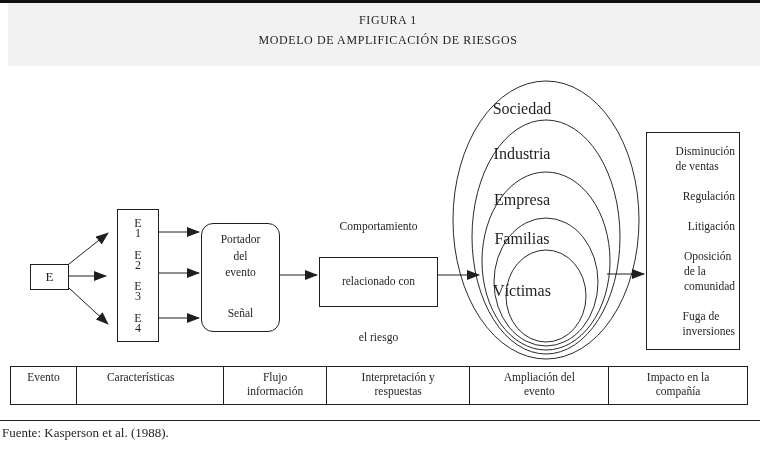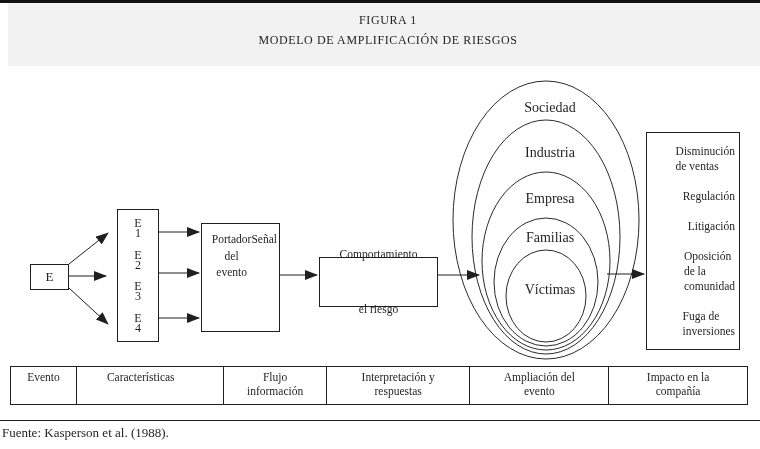--- a/index.html
+++ b/index.html
@@ -19,31 +19,31 @@
   #lines-layer{left:0;top:0;width:760px;height:449px;z-index:0;pointer-events:none;}
   
   .dbox{box-sizing:border-box;border:1px solid #1f1f1f;background:transparent;z-index:2;}
   #event-box{left:30px;top:264px;width:39px;height:26px;
     display:flex;align-items:center;justify-content:center;font-size:13px;}
   #char-box{left:117px;top:209px;width:42px;height:133px;
     display:flex;flex-direction:column;justify-content:space-around;align-items:center;
     padding:2px 0;font-size:12px;}
   .char-item{text-align:center;line-height:10px;}
   #carrier-box{left:201px;top:223px;width:79px;height:109px;
-    display:flex;flex-direction:row;justify-content:flex-end;
-    text-align:center;font-size:11.5px;padding:7px 2px 10px 2px;}
+    display:flex;flex-direction:column;justify-content:space-between;
+    text-align:center;font-size:11.5px;padding:7px 2px 10px 2px;border-radius:12px;}
   #carrier-box .grp{line-height:16.5px;}
   #behavior-box{left:319px;top:257px;width:119px;height:50px;
     display:flex;flex-direction:column;justify-content:center;
     text-align:center;font-size:11.5px;line-height:15.5px;gap:40px;}
   #impact-box{left:646px;top:132px;width:94px;height:218px;
     display:flex;flex-direction:column;gap:15px;
     font-size:11.5px;line-height:15px;padding:11px 4px 0 8px;align-items:flex-end;}
   
-  .ring-label{width:100px;left:500px;text-align:center;font-size:14px;z-index:2;}
+  .ring-label{width:100px;left:472px;text-align:center;font-size:16px;z-index:2;}
   
   #stage-row{left:10px;top:366px;width:738px;height:39px;display:flex;
     box-sizing:border-box;border:1px solid #1f1f1f;z-index:2;}
   .stage-cell{box-sizing:border-box;border-left:1px solid #1f1f1f;
     text-align:center;font-size:11.5px;line-height:14px;padding-top:3px;}
   .stage-cell:first-child{border-left:none;}
   
   #footer-rule{left:0;top:420px;width:760px;height:1px;background:#1f1f1f;}
   #source-note{left:2px;top:425px;font-size:13px;}
 </style>
@@ -114,20 +114,21 @@
     <div class="grp">
       <div>Portador</div>
       <div>del</div>
       <div>evento</div>
     </div>
     <div class="grp">Señal</div>
   </div>
 
   <div class="abs dbox" id="behavior-box">
     <div>Comportamiento</div>
+    <div>relacionado con</div>
     <div>el riesgo</div>
   </div>
 
   <div class="abs ring-label" style="top:100px;">Sociedad</div>
   <div class="abs ring-label" style="top:145px;">Industria</div>
   <div class="abs ring-label" style="top:191px;">Empresa</div>
   <div class="abs ring-label" style="top:230px;">Familias</div>
   <div class="abs ring-label" style="top:282px;">Víctimas</div>
 
   <div class="abs dbox" id="impact-box">

